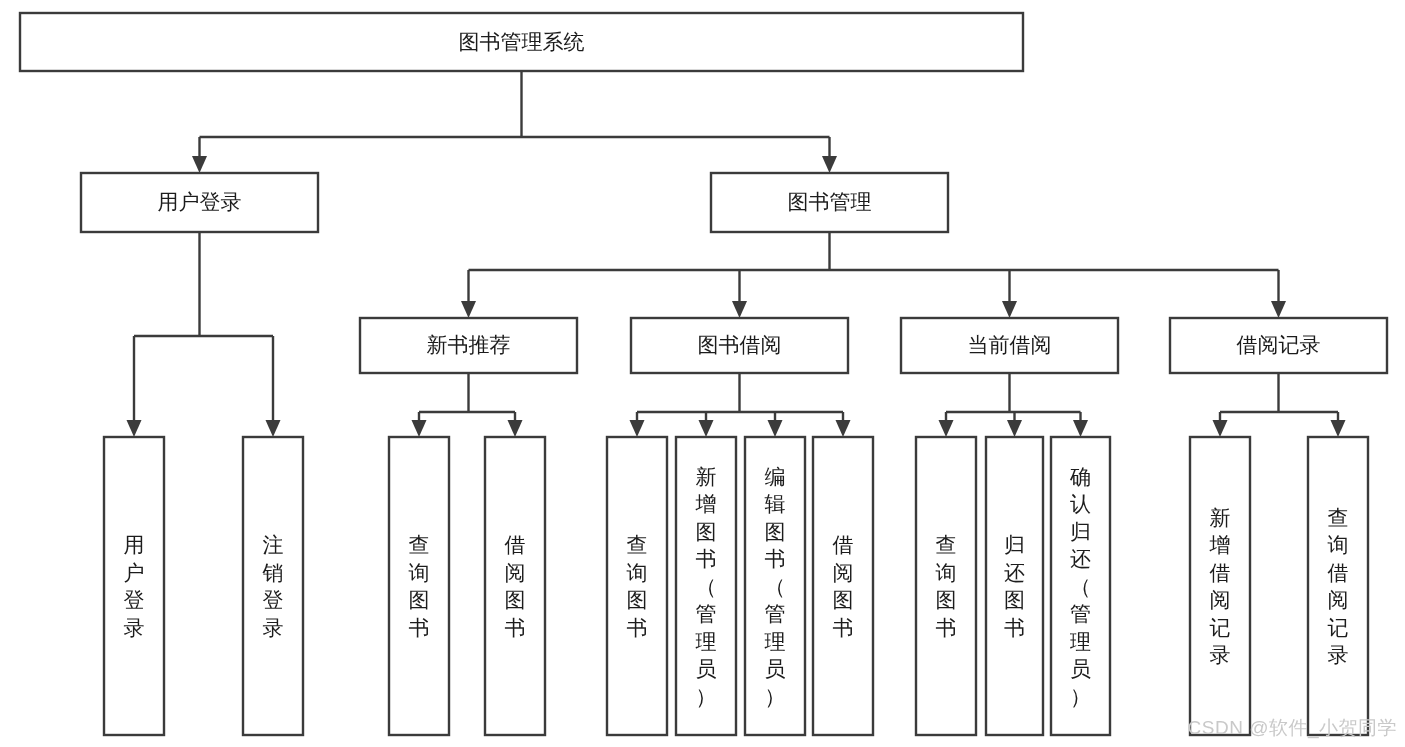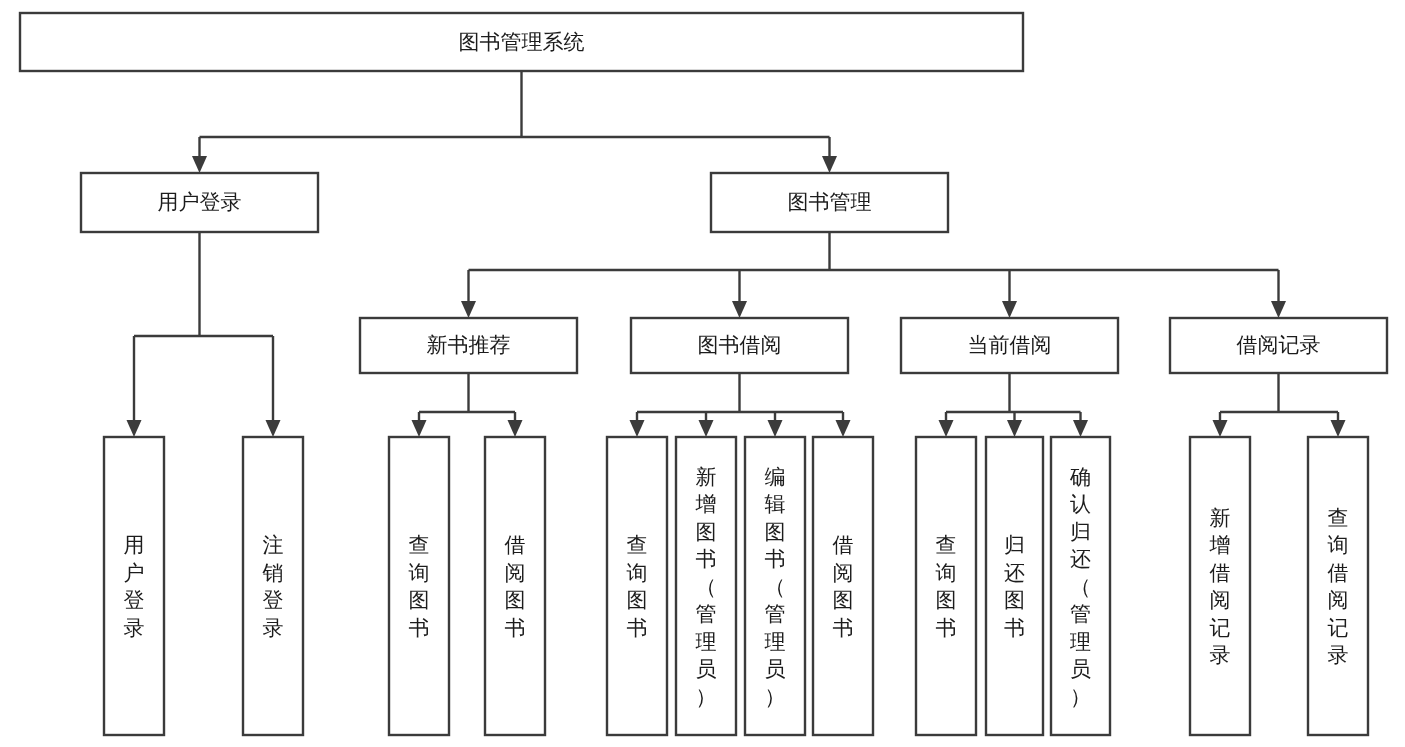--- a/index.html
+++ b/index.html
@@ -204,14 +204,15 @@
           <rect x="1190" y="437" width="60" height="298" class="node-box"></rect>
           <text x="1220" y="524.95" class="node-label-v"><tspan x="1220" dy="0">新</tspan><tspan x="1220" dy="27.5">增</tspan><tspan x="1220" dy="27.5">借</tspan><tspan x="1220" dy="27.5">阅</tspan><tspan x="1220" dy="27.5">记</tspan><tspan x="1220" dy="27.5">录</tspan></text>
         </g>
         <g>
           <rect x="1308" y="437" width="60" height="298" class="node-box"></rect>
           <text x="1338" y="524.95" class="node-label-v"><tspan x="1338" dy="0">查</tspan><tspan x="1338" dy="27.5">询</tspan><tspan x="1338" dy="27.5">借</tspan><tspan x="1338" dy="27.5">阅</tspan><tspan x="1338" dy="27.5">记</tspan><tspan x="1338" dy="27.5">录</tspan></text>
         </g>
       </g>
   </svg>
 
+  <div class="watermark">CSDN @软件_小贺同学</div>
 
 </div>
 
 </body></html>

